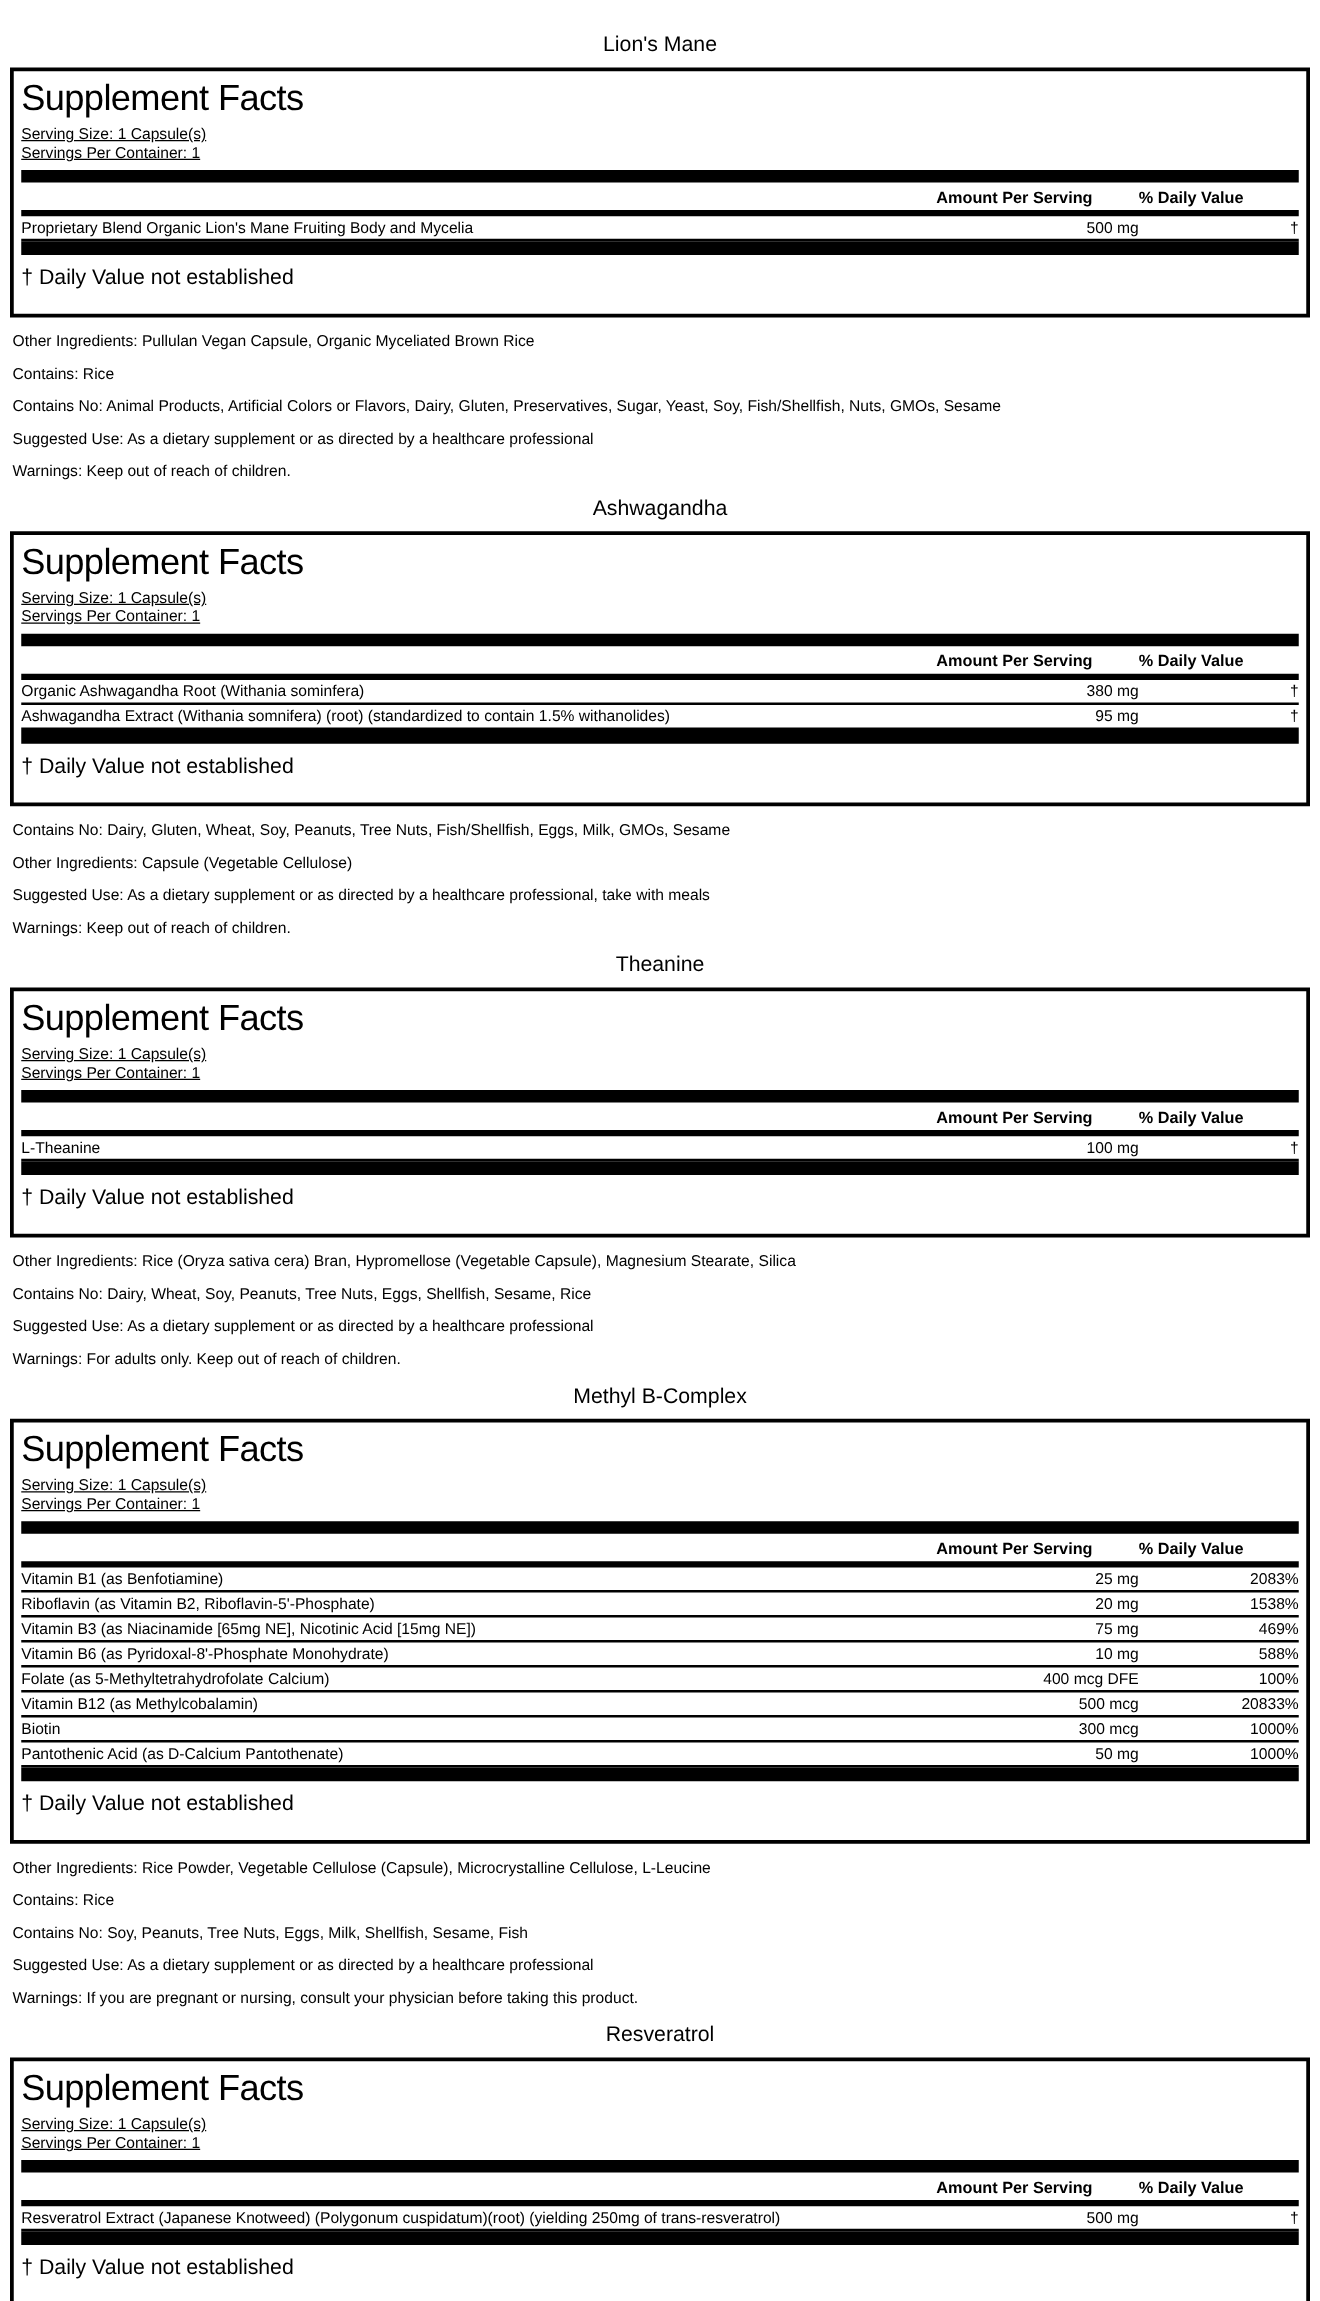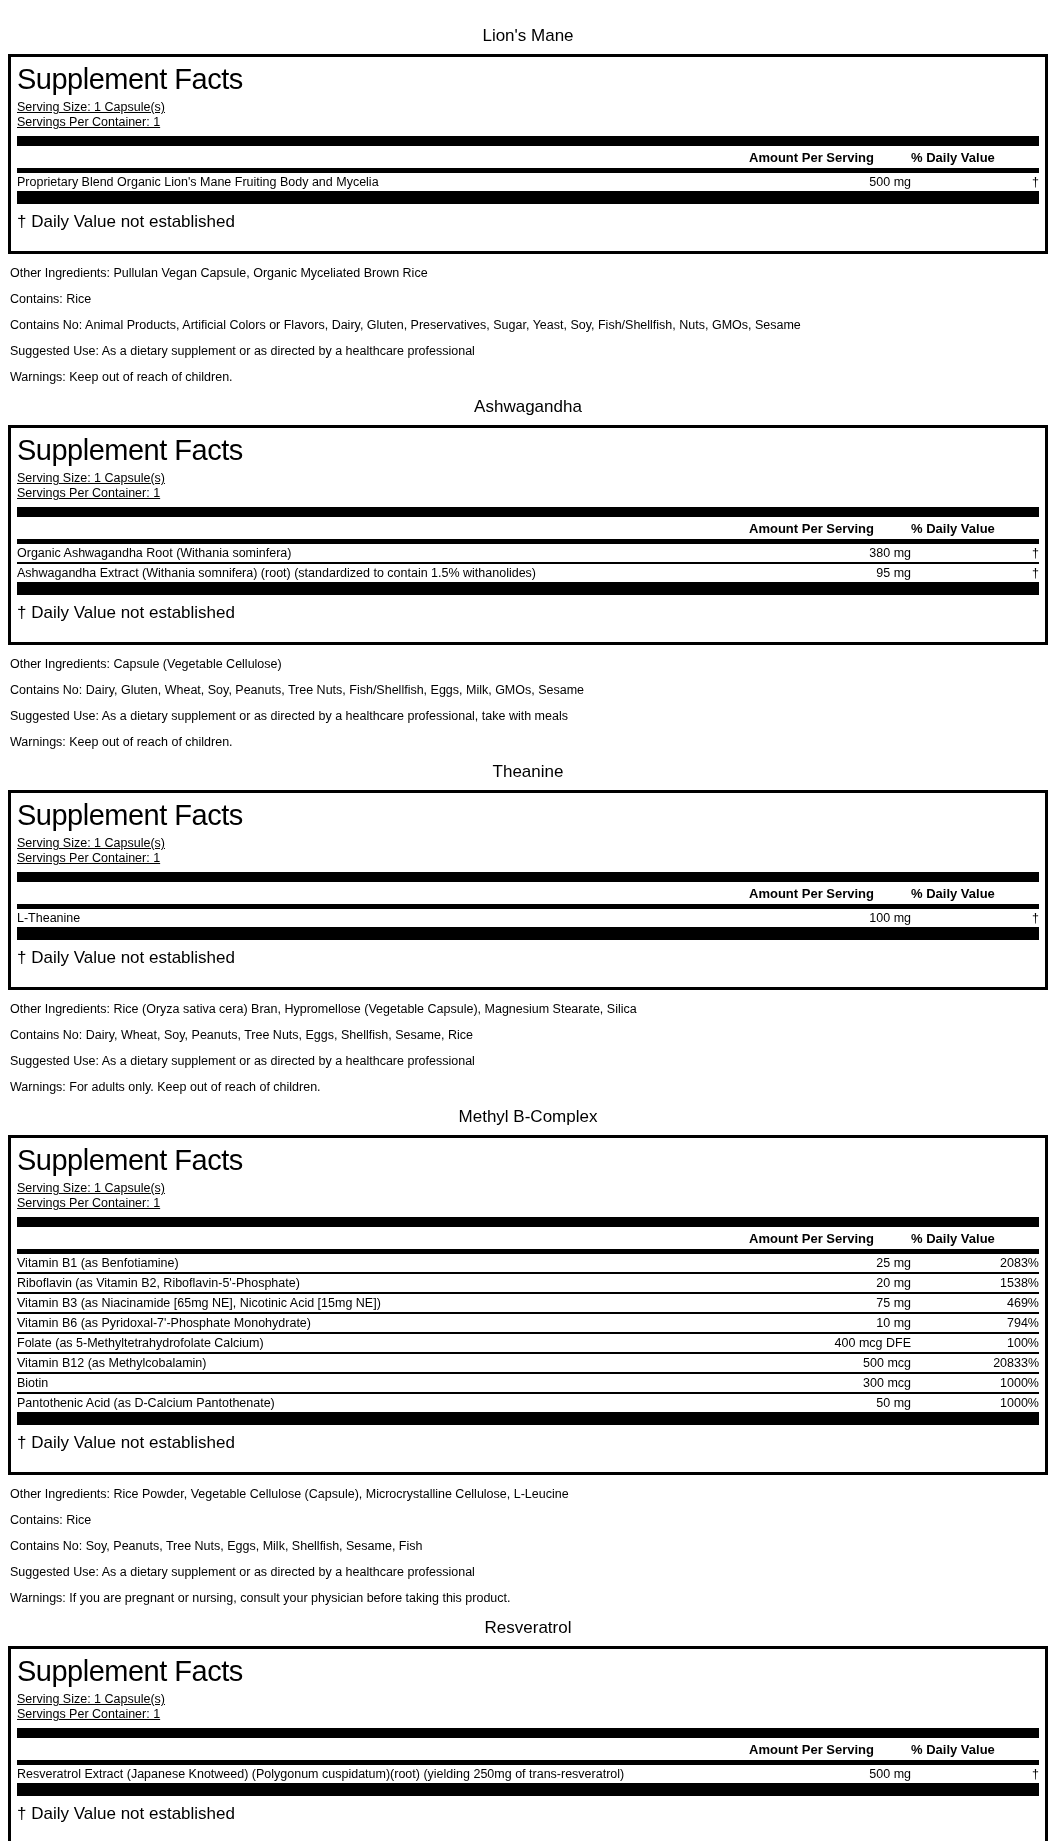--- a/index.html
+++ b/index.html
@@ -137,22 +137,22 @@
           <div class="row">
             <span class="name">Ashwagandha Extract (Withania somnifera) (root) (standardized to contain 1.5% withanolides)</span>
             <span class="amt">95 mg</span>
             <span class="dv">†</span>
           </div>
         </div>
       <div class="bar thick2"></div>
       <div class="dv-note">† Daily Value not established</div>
     </div>
     <div class="footer">
+        <p class="fline">Contains No: Dairy, Gluten, Wheat, Soy, Peanuts, Tree Nuts, Fish/Shellfish, Eggs, Milk, GMOs, Sesame</p>
         <p class="fline">Other Ingredients: Capsule (Vegetable Cellulose)</p>
-        <p class="fline">Contains No: Dairy, Gluten, Wheat, Soy, Peanuts, Tree Nuts, Fish/Shellfish, Eggs, Milk, GMOs, Sesame</p>
         <p class="fline">Suggested Use: As a dietary supplement or as directed by a healthcare professional, take with meals</p>
         <p class="fline">Warnings: Keep out of reach of children.</p>
       </div>
   </section>
 
   <section class="supp">
     <h2 class="sec-title">Theanine</h2>
     <div class="factbox">
       <div class="sf-title">Supplement Facts</div>
       <div class="serving">Serving Size: 1 Capsule(s)</div>
@@ -203,23 +203,23 @@
             <span class="name">Riboflavin (as Vitamin B2, Riboflavin-5'-Phosphate)</span>
             <span class="amt">20 mg</span>
             <span class="dv">1538%</span>
           </div>
           <div class="row">
             <span class="name">Vitamin B3 (as Niacinamide [65mg NE], Nicotinic Acid [15mg NE])</span>
             <span class="amt">75 mg</span>
             <span class="dv">469%</span>
           </div>
           <div class="row">
-            <span class="name">Vitamin B6 (as Pyridoxal-7'-Phosphate Monohydrate)</span>
+            <span class="name">Vitamin B6 (as Pyridoxal-8'-Phosphate Monohydrate)</span>
             <span class="amt">10 mg</span>
-            <span class="dv">794%</span>
+            <span class="dv">588%</span>
           </div>
           <div class="row">
             <span class="name">Folate (as 5-Methyltetrahydrofolate Calcium)</span>
             <span class="amt">400 mcg DFE</span>
             <span class="dv">100%</span>
           </div>
           <div class="row">
             <span class="name">Vitamin B12 (as Methylcobalamin)</span>
             <span class="amt">500 mcg</span>
             <span class="dv">20833%</span>

